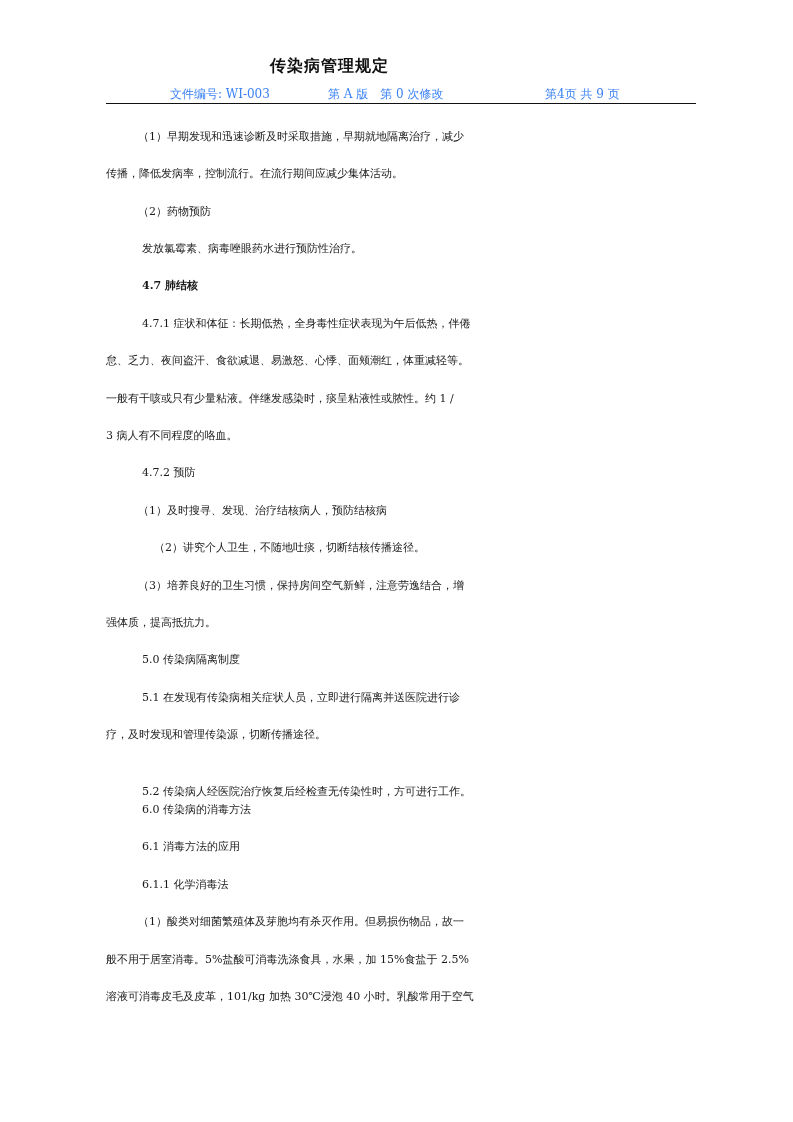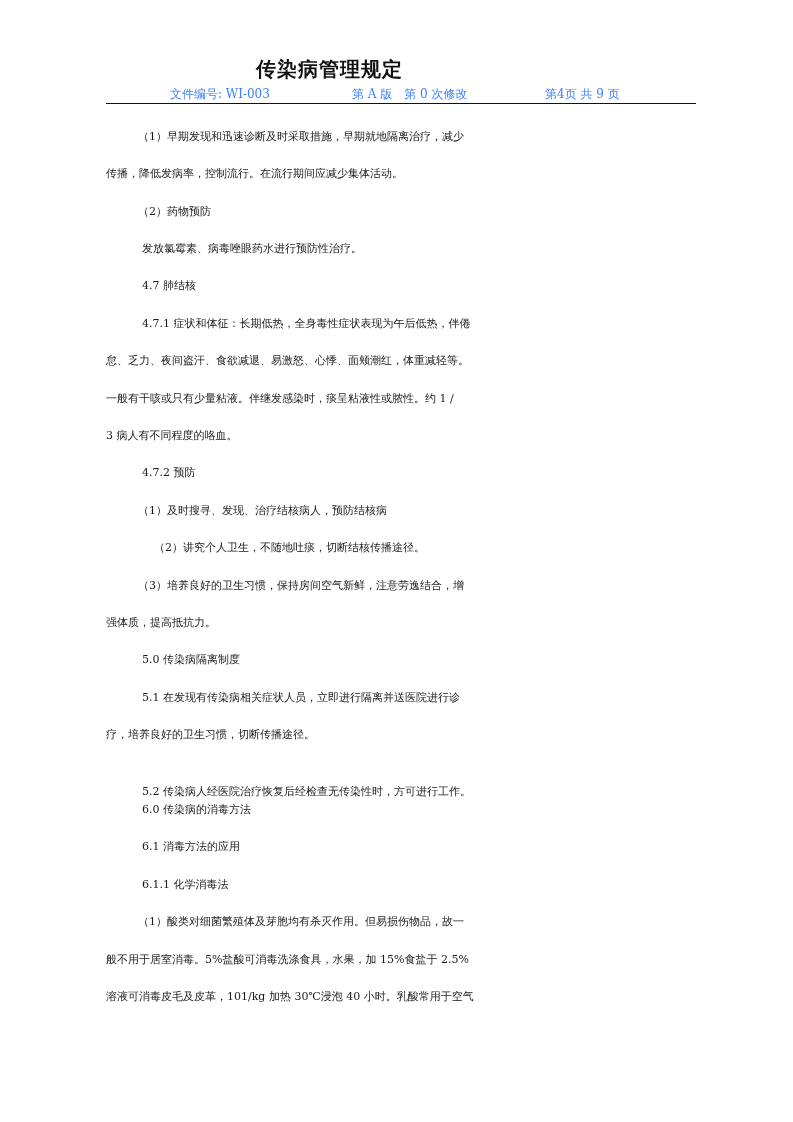--- a/index.html
+++ b/index.html
@@ -21,34 +21,34 @@
       top: 0;
       width: 793px;
     }
     .doc-title {
       position: absolute;
       left: 0;
       width: 659px;
       top: 56px;
       text-align: center;
       font-family: "DejaVu Sans", "Liberation Sans", sans-serif;
-      font-size: 20px;
+      font-size: 16px;
       font-weight: bold;
       letter-spacing: 1px;
       color: #111;
     }
     .header-meta {
       position: absolute;
       top: 86px;
       font-size: 12px;
       color: #3b82f6;
       white-space: nowrap;
     }
     .meta-docno { left: 170px; }
-    .meta-version { left: 328px; margin-left: 24px; }
+    .meta-version { left: 328px; }
     .meta-page { left: 545px; }
     .header-rule {
       position: absolute;
       left: 106px;
       top: 103px;
       width: 590px;
       height: 0;
       border-top: 1.5px solid #111;
     }
     .content {
@@ -77,33 +77,33 @@
   <div class="header-meta meta-version">第 A 版　第 0 次修改</div>
   <div class="header-meta meta-page">第4页 共 9 页</div>
   <div class="header-rule"></div>
 </div>
 
 <div class="content">
   <div class="line indent-small" style="top:6px;">（1）早期发现和迅速诊断及时采取措施，早期就地隔离治疗，减少</div>
   <div class="line" style="top:43px;">传播，降低发病率，控制流行。在流行期间应减少集体活动。</div>
   <div class="line indent-small" style="top:81px;">（2）药物预防</div>
   <div class="line indent" style="top:118px;">发放氯霉素、病毒唑眼药水进行预防性治疗。</div>
-  <div class="line indent" style="top:155px;">4.7 肺结核</div>
+  <div class="line indent" style="top:155px;font-weight:bold;">4.7 肺结核</div>
   <div class="line indent" style="top:193px;">4.7.1 症状和体征：长期低热，全身毒性症状表现为午后低热，伴倦</div>
   <div class="line" style="top:230px;">怠、乏力、夜间盗汗、食欲减退、易激怒、心悸、面颊潮红，体重减轻等。</div>
   <div class="line" style="top:268px;">一般有干咳或只有少量粘液。伴继发感染时，痰呈粘液性或脓性。约 1 /</div>
   <div class="line" style="top:305px;">3 病人有不同程度的咯血。</div>
   <div class="line indent" style="top:342px;">4.7.2 预防</div>
   <div class="line indent-small" style="top:380px;">（1）及时搜寻、发现、治疗结核病人，预防结核病</div>
   <div class="line indent-small" style="top:417px;margin-left:16px;">（2）讲究个人卫生，不随地吐痰，切断结核传播途径。</div>
   <div class="line indent-small" style="top:455px;">（3）培养良好的卫生习惯，保持房间空气新鲜，注意劳逸结合，增</div>
   <div class="line" style="top:492px;">强体质，提高抵抗力。</div>
   <div class="line indent" style="top:529px;">5.0 传染病隔离制度</div>
   <div class="line indent" style="top:567px;">5.1 在发现有传染病相关症状人员，立即进行隔离并送医院进行诊</div>
-  <div class="line" style="top:604px;">疗，培养良好的卫生习惯，切断传播途径。</div>
+  <div class="line" style="top:604px;">疗，及时发现和管理传染源，切断传播途径。</div>
   <div class="line indent" style="top:613px;margin-top:48px;">5.2 传染病人经医院治疗恢复后经检查无传染性时，方可进行工作。</div>
   <div class="line indent" style="top:679px;">6.0 传染病的消毒方法</div>
   <div class="line indent" style="top:716px;">6.1 消毒方法的应用</div>
   <div class="line indent" style="top:754px;text-align:center;">6.1.1 化学消毒法</div>
   <div class="line indent-small" style="top:791px;">（1）酸类对细菌繁殖体及芽胞均有杀灭作用。但易损伤物品，故一</div>
   <div class="line" style="top:829px;">般不用于居室消毒。5%盐酸可消毒洗涤食具，水果，加 15%食盐于 2.5%</div>
   <div class="line" style="top:866px;">溶液可消毒皮毛及皮革，101/kg 加热 30℃浸泡 40 小时。乳酸常用于空气</div>
 </div>
 
 </body></html>

